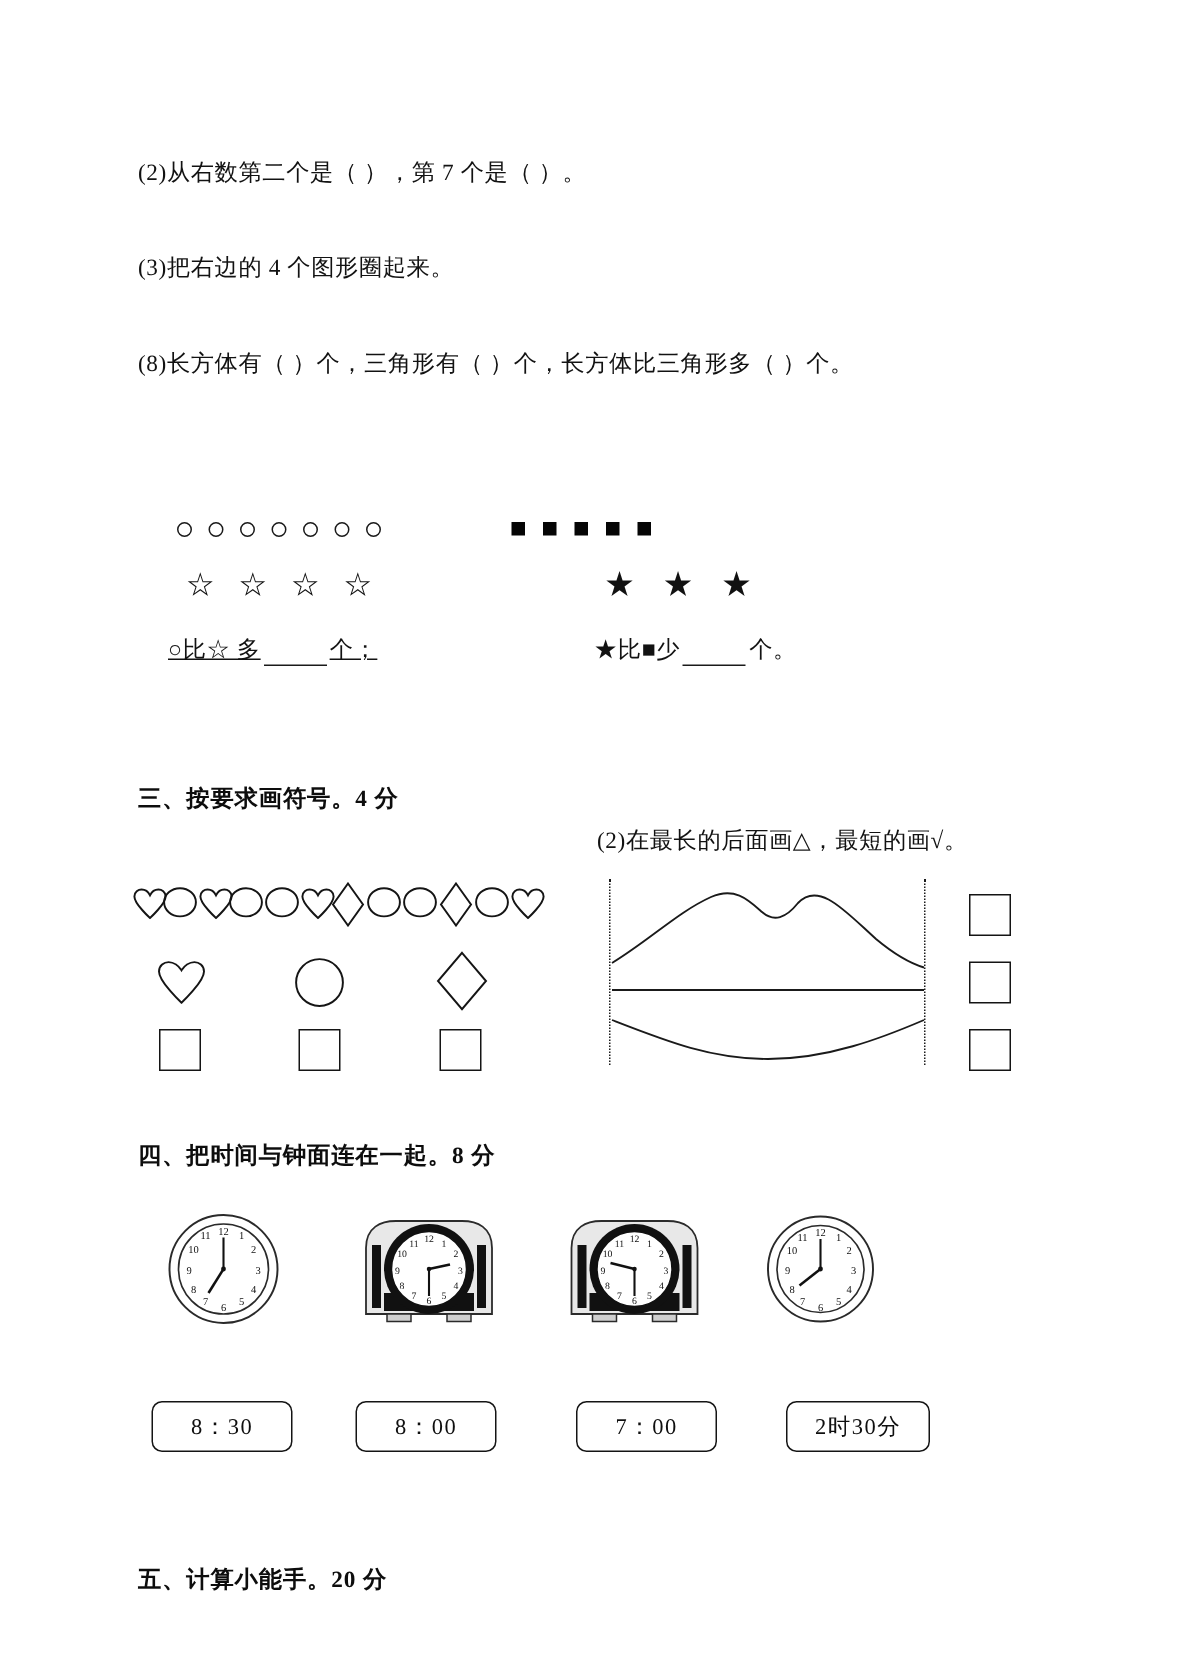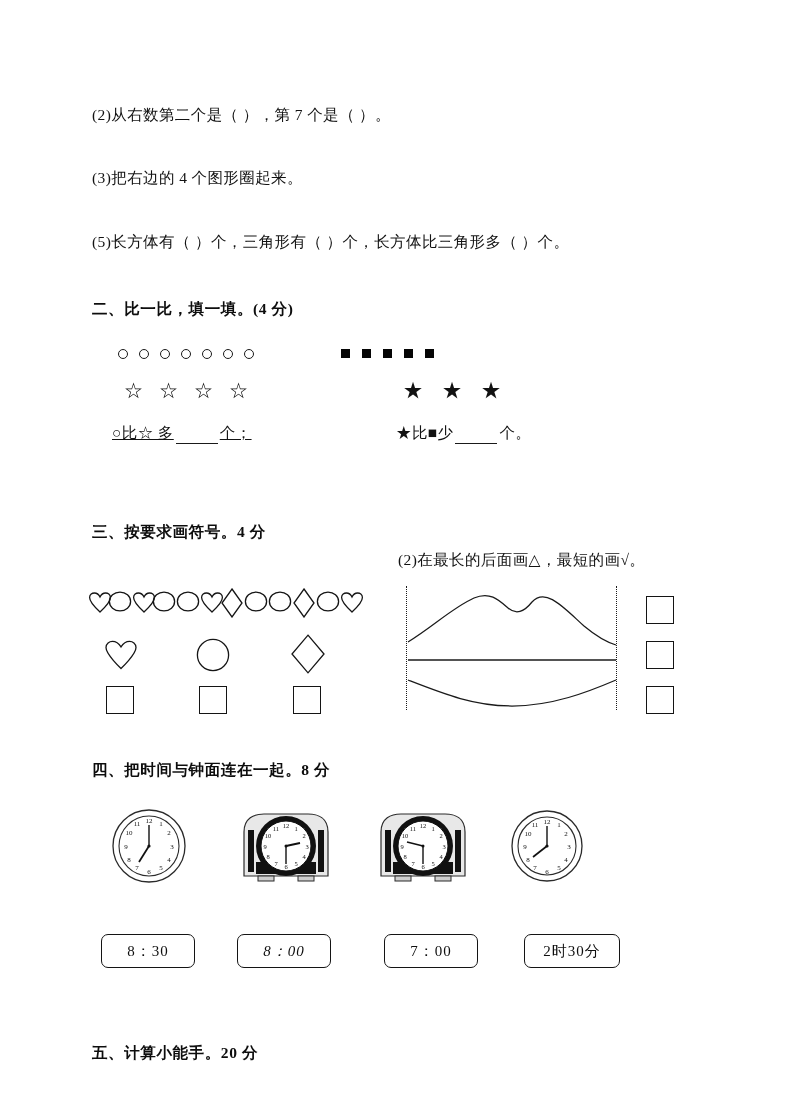--- a/index.html
+++ b/index.html
@@ -102,23 +102,22 @@
 </style>
 </head>
 <body>
 
 <div class="page">
 
   <div class="line" style="left:92px;top:105px;">(2)从右数第二个是（        ），第 7 个是（        ）。</div>
 
   <div class="line" style="left:92px;top:168px;">(3)把右边的 4 个图形圈起来。</div>
 
-  <div class="line" style="left:92px;top:232px;">(5)长方体有（        ）个，三角形有（        ）个，长方体比三角形多（        ）个。</div>
-
-  <div class="hdr" style="left:92px;top:299px;">二、比一比，填一填。(4 分)</div>
+  <div class="line" style="left:92px;top:232px;">(8)长方体有（        ）个，三角形有（        ）个，长方体比三角形多（        ）个。</div>
+
 
   <div class="glyphrow" style="left:118px;top:345px;">
     <span class="circ-sm"></span>
     <span class="circ-sm"></span>
     <span class="circ-sm"></span>
     <span class="circ-sm"></span>
     <span class="circ-sm"></span>
     <span class="circ-sm"></span>
     <span class="circ-sm"></span>
   </div>
@@ -349,19 +348,19 @@
           <text x="20" y="30">10</text>
           <text x="27" y="21">11</text>
       </g>
       <line x1="39" y1="40" x2="25" y2="51" stroke="#111" stroke-width="1.7"></line>
       <line x1="39" y1="40" x2="39" y2="20" stroke="#111" stroke-width="1.4"></line>
       <circle cx="39" cy="40" r="1.6" fill="#111"></circle>
     </svg>
   </div>
 
   <div class="timebox" style="left:101px;top:934px;width:92px;height:32px;">8：30</div>
-  <div class="timebox" style="left:237px;top:934px;width:92px;height:32px;font-style:italic;">8：00</div>
+  <div class="timebox" style="left:237px;top:934px;width:92px;height:32px;">8：00</div>
   <div class="timebox" style="left:384px;top:934px;width:92px;height:32px;text-align:right;">7：00</div>
   <div class="timebox" style="left:524px;top:934px;width:94px;height:32px;">2时30分</div>
 
   <div class="hdr" style="left:92px;top:1043px;text-align:center;">五、计算小能手。20 分</div>
 
 </div>
 
 </body></html>

